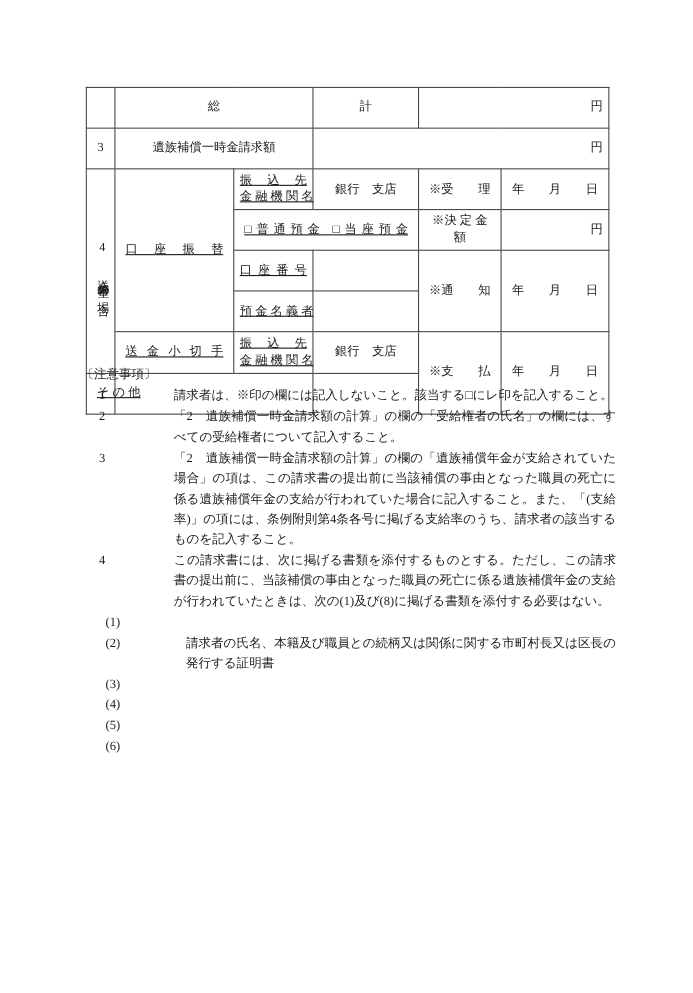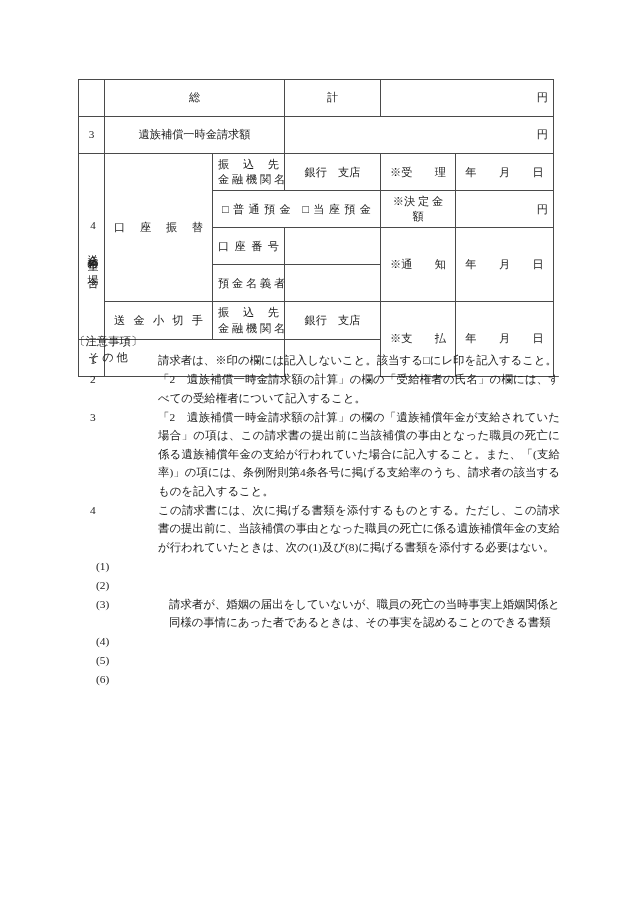--- a/index.html
+++ b/index.html
@@ -37,20 +37,21 @@
   .c-center { text-align: center; }
   .c-right  { text-align: right; }
   .c-left   { text-align: center; }
 
   
   .spread {
     display: block;
     text-align: justify;
     text-align-last: justify;
     white-space: nowrap;
+    text-decoration: underline;
   }
   .spread-pad {
     padding-left: 4px;
     padding-right: 4px;
   }
 
   
   .vertical-label {
     writing-mode: vertical-rl;
     text-orientation: upright;
@@ -214,24 +215,24 @@
   <div class="note-item lvl1">
     <span class="marker">4</span>
     <span class="body">この請求書には、次に掲げる書類を添付するものとする。ただし、この請求書の提出前に、当該補償の事由となった職員の死亡に係る遺族補償年金の支給が行われていたときは、次の(1)及び(8)に掲げる書類を添付する必要はない。</span>
   </div>
 
   <div class="note-item lvl2">
     <span class="marker">(1)</span>
   </div>
   <div class="note-item lvl2">
     <span class="marker">(2)</span>
+    <span class="body">請求者の氏名、本籍及び職員との続柄又は関係に関する市町村長又は区長の発行する証明書</span>
   </div>
   <div class="note-item lvl2">
     <span class="marker">(3)</span>
-    <span class="body">請求者が、婚姻の届出をしていないが、職員の死亡の当時事実上婚姻関係と同様の事情にあった者であるときは、その事実を認めることのできる書類</span>
   </div>
   <div class="note-item lvl2">
     <span class="marker">(4)</span>
   </div>
   <div class="note-item lvl2">
     <span class="marker">(5)</span>
   </div>
   <div class="note-item lvl2">
     <span class="marker">(6)</span>
   </div>

